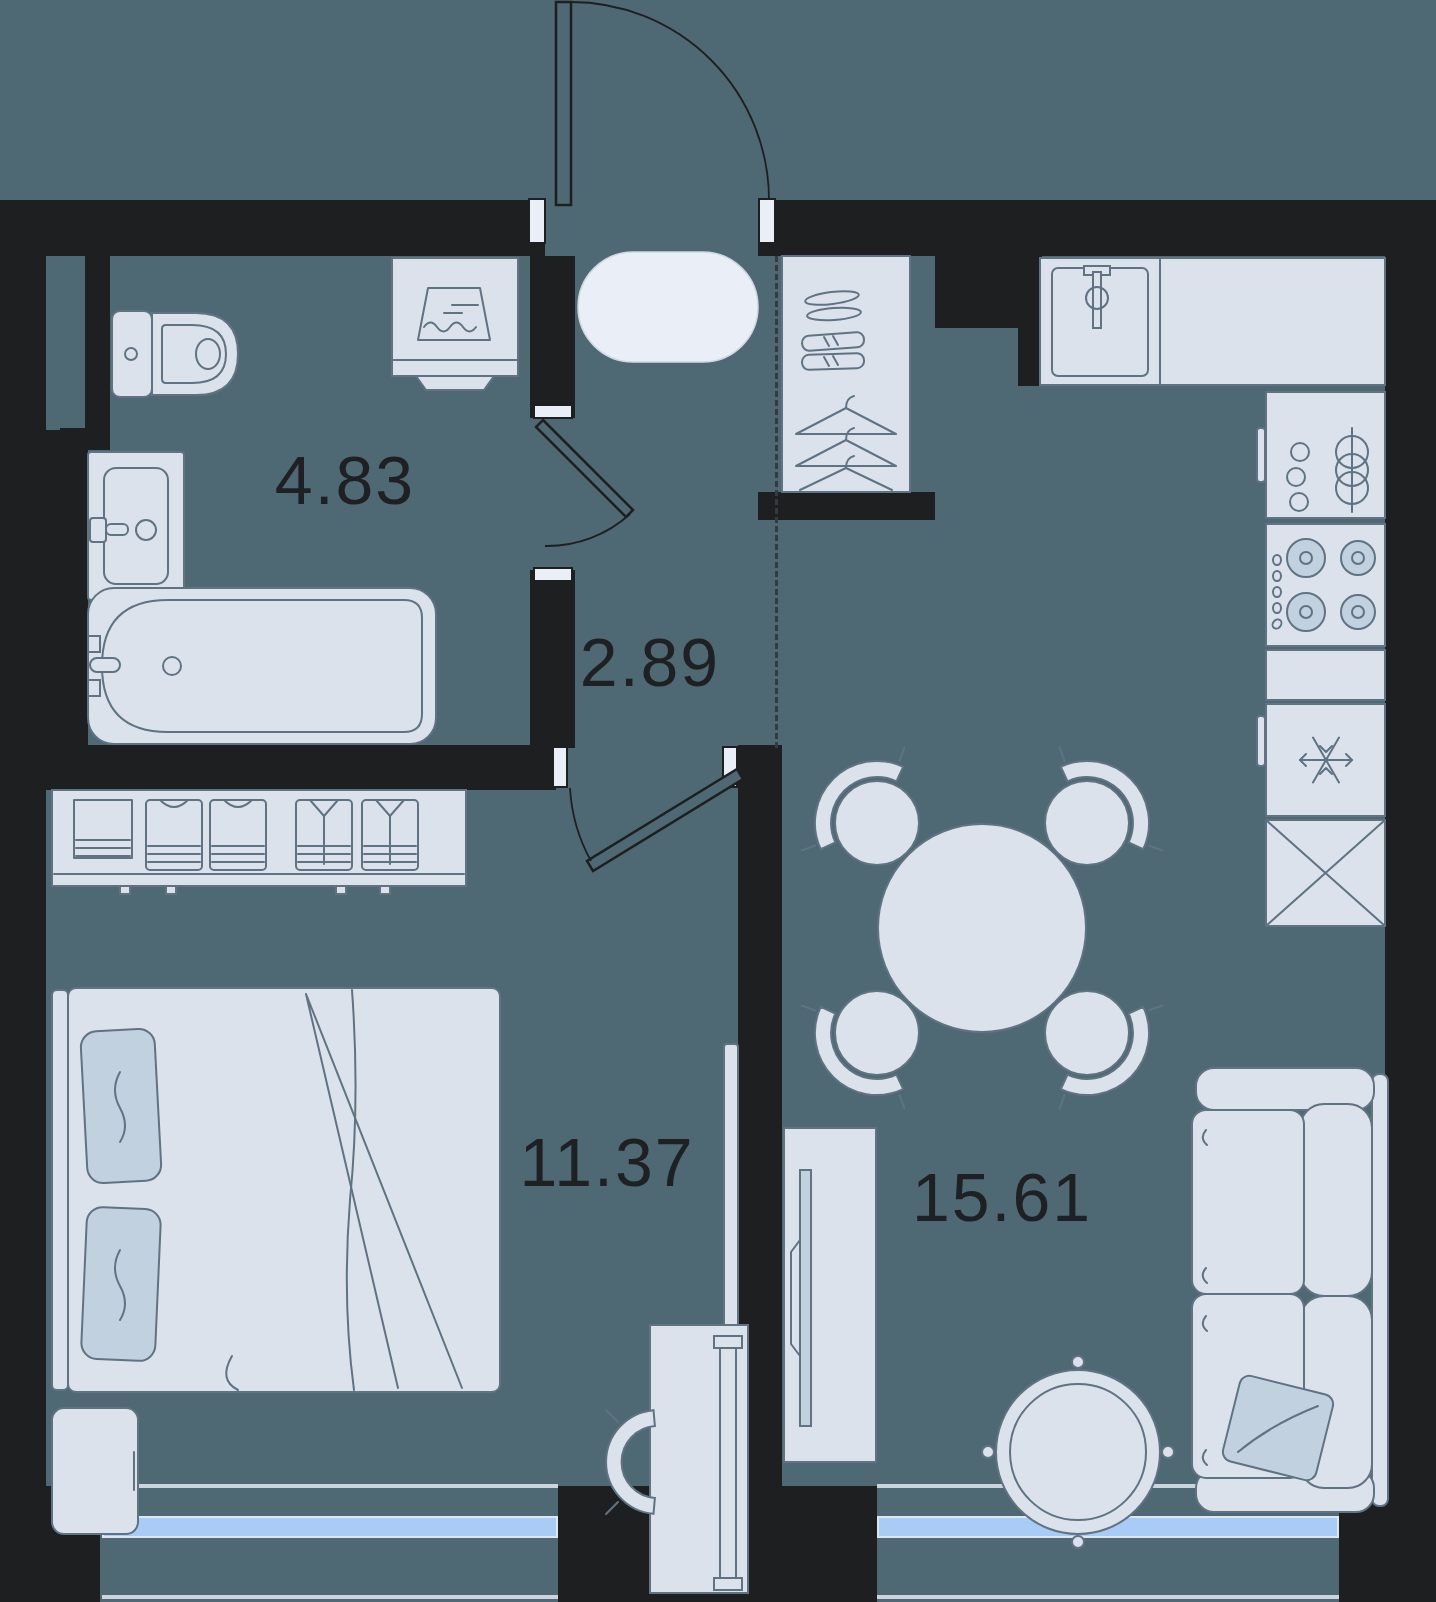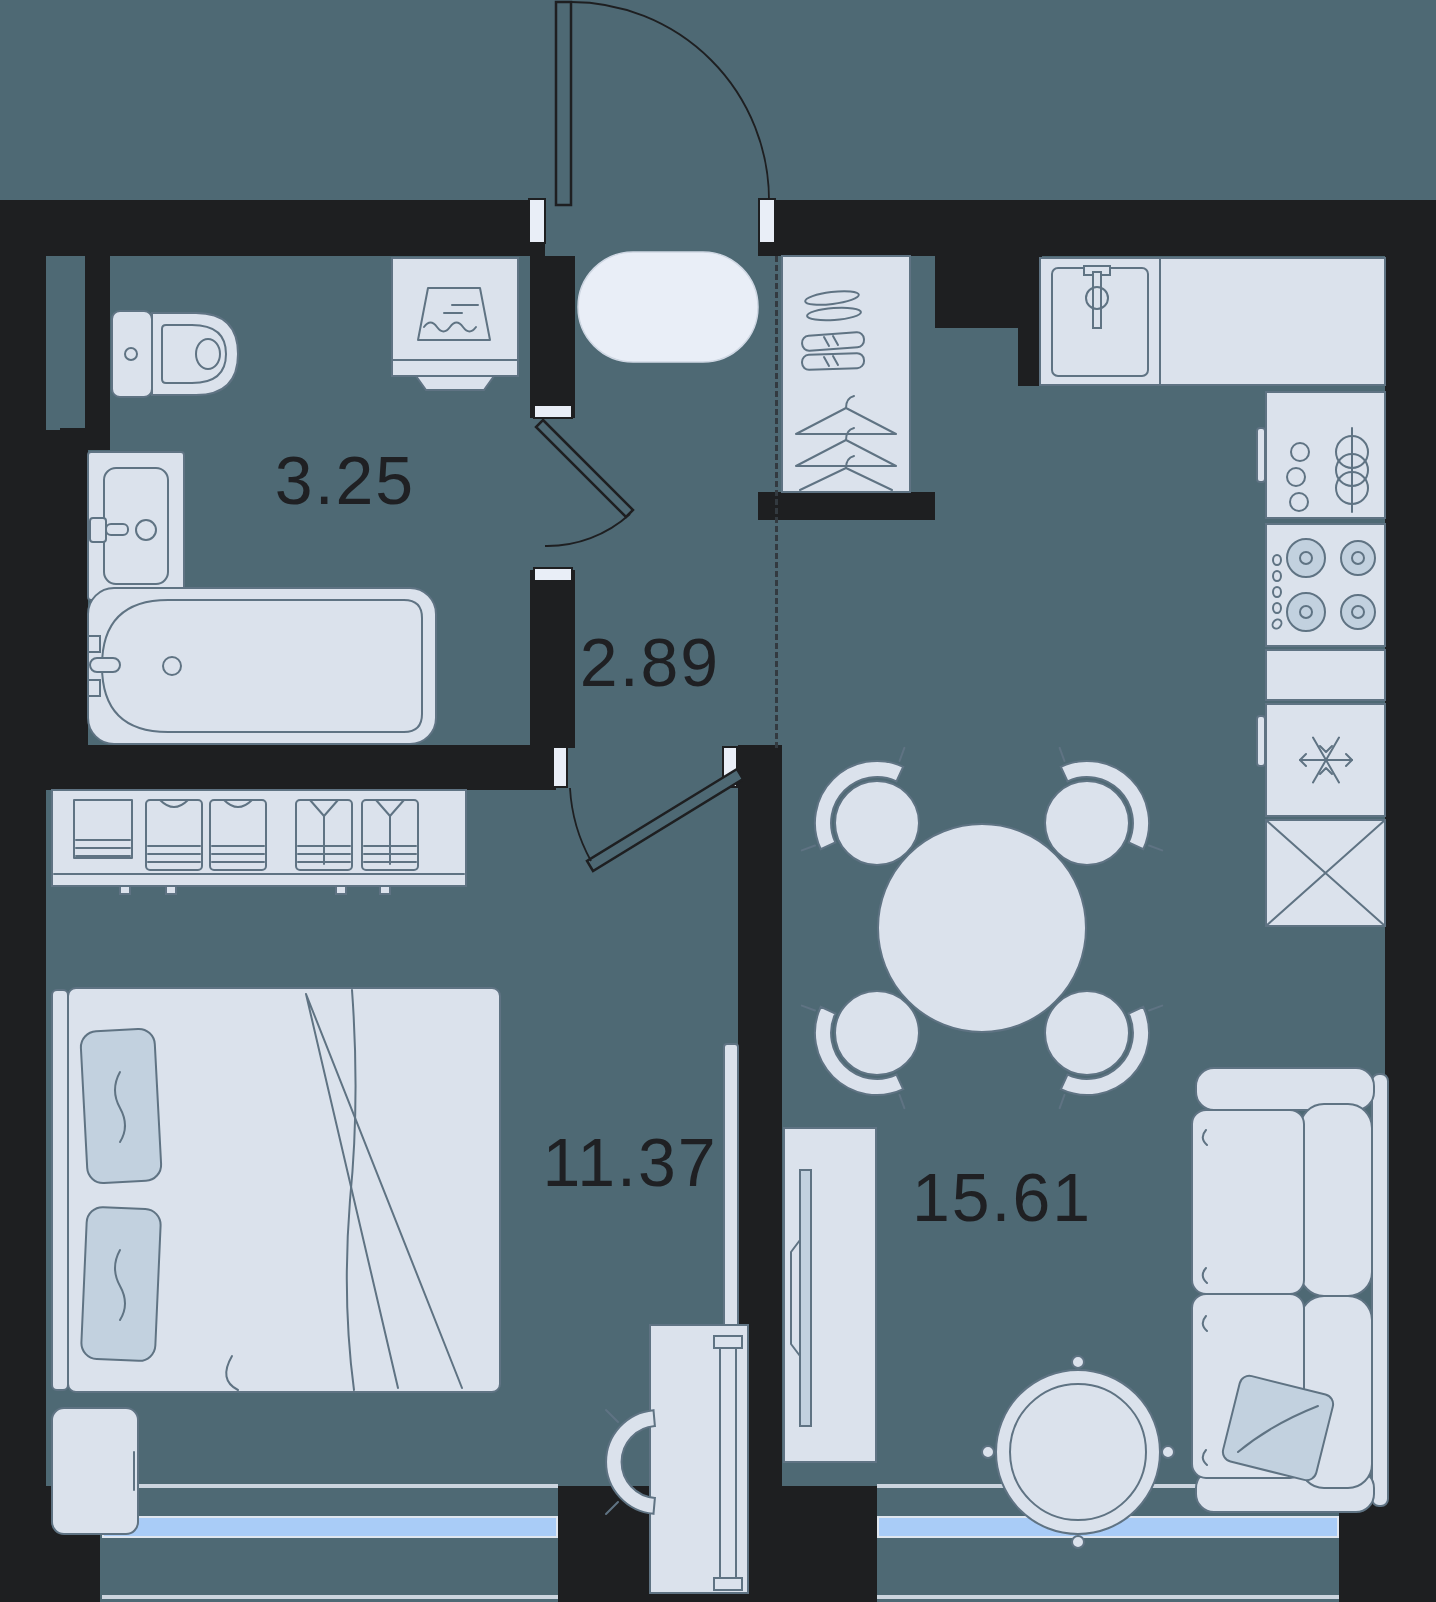--- a/index.html
+++ b/index.html
@@ -285,18 +285,18 @@
     <g>
       <polygon points="543,420 633,510 626,517 536,427" class="leaf"></polygon>
       <path d="M630 514 A123 123 0 0 1 545 546" class="arc"></path>
     </g>
     <g>
       <polygon points="737,769 587,861 593,871 743,779" class="leaf"></polygon>
       <path d="M570 788 A170 170 0 0 0 591 861" class="arc"></path>
     </g>
   </svg>
 
-  <div class="room-label" style="left:345px;top:480px;">3.25</div>
+  <div class="room-label" style="left:345px;top:480px;">4.83</div>
   <div class="room-label" style="left:650px;top:662px;">2.89</div>
-  <div class="room-label" style="left:630px;top:1162px;">11.37</div>
+  <div class="room-label" style="left:607px;top:1162px;">11.37</div>
   <div class="room-label" style="left:1002px;top:1197px;text-align:right;">15.61</div>
 
 </div>
 
 </body></html>

